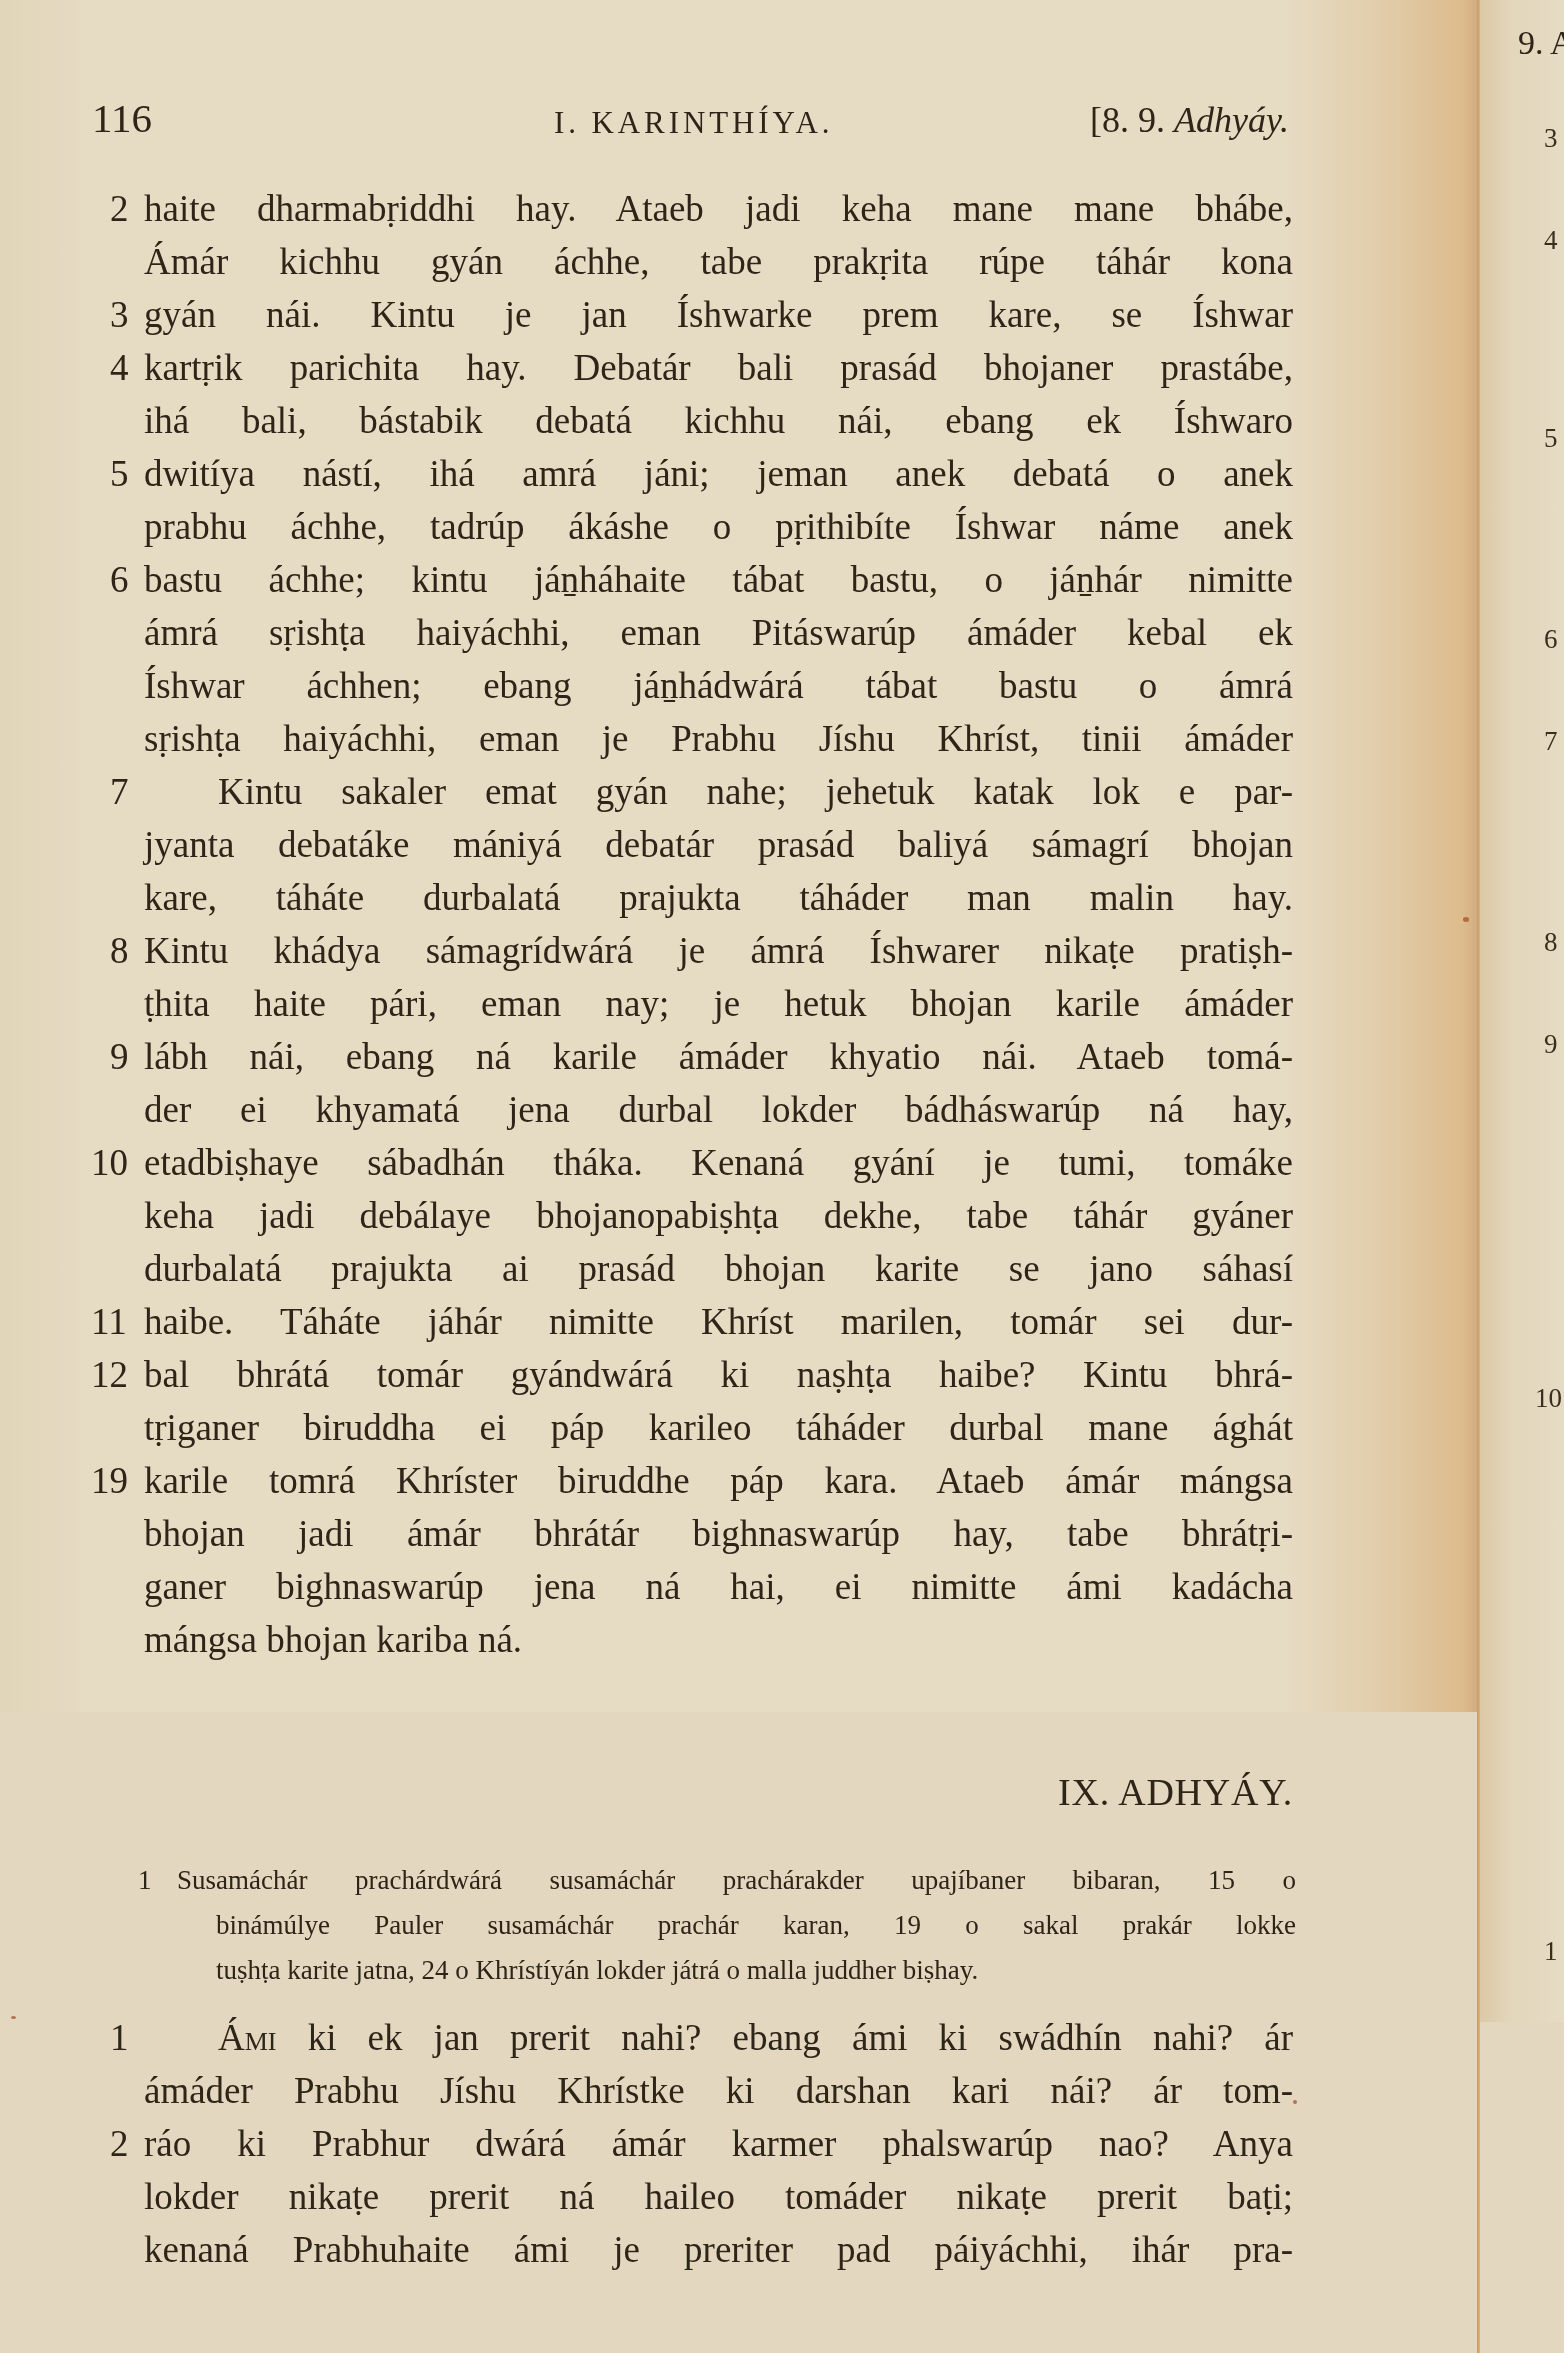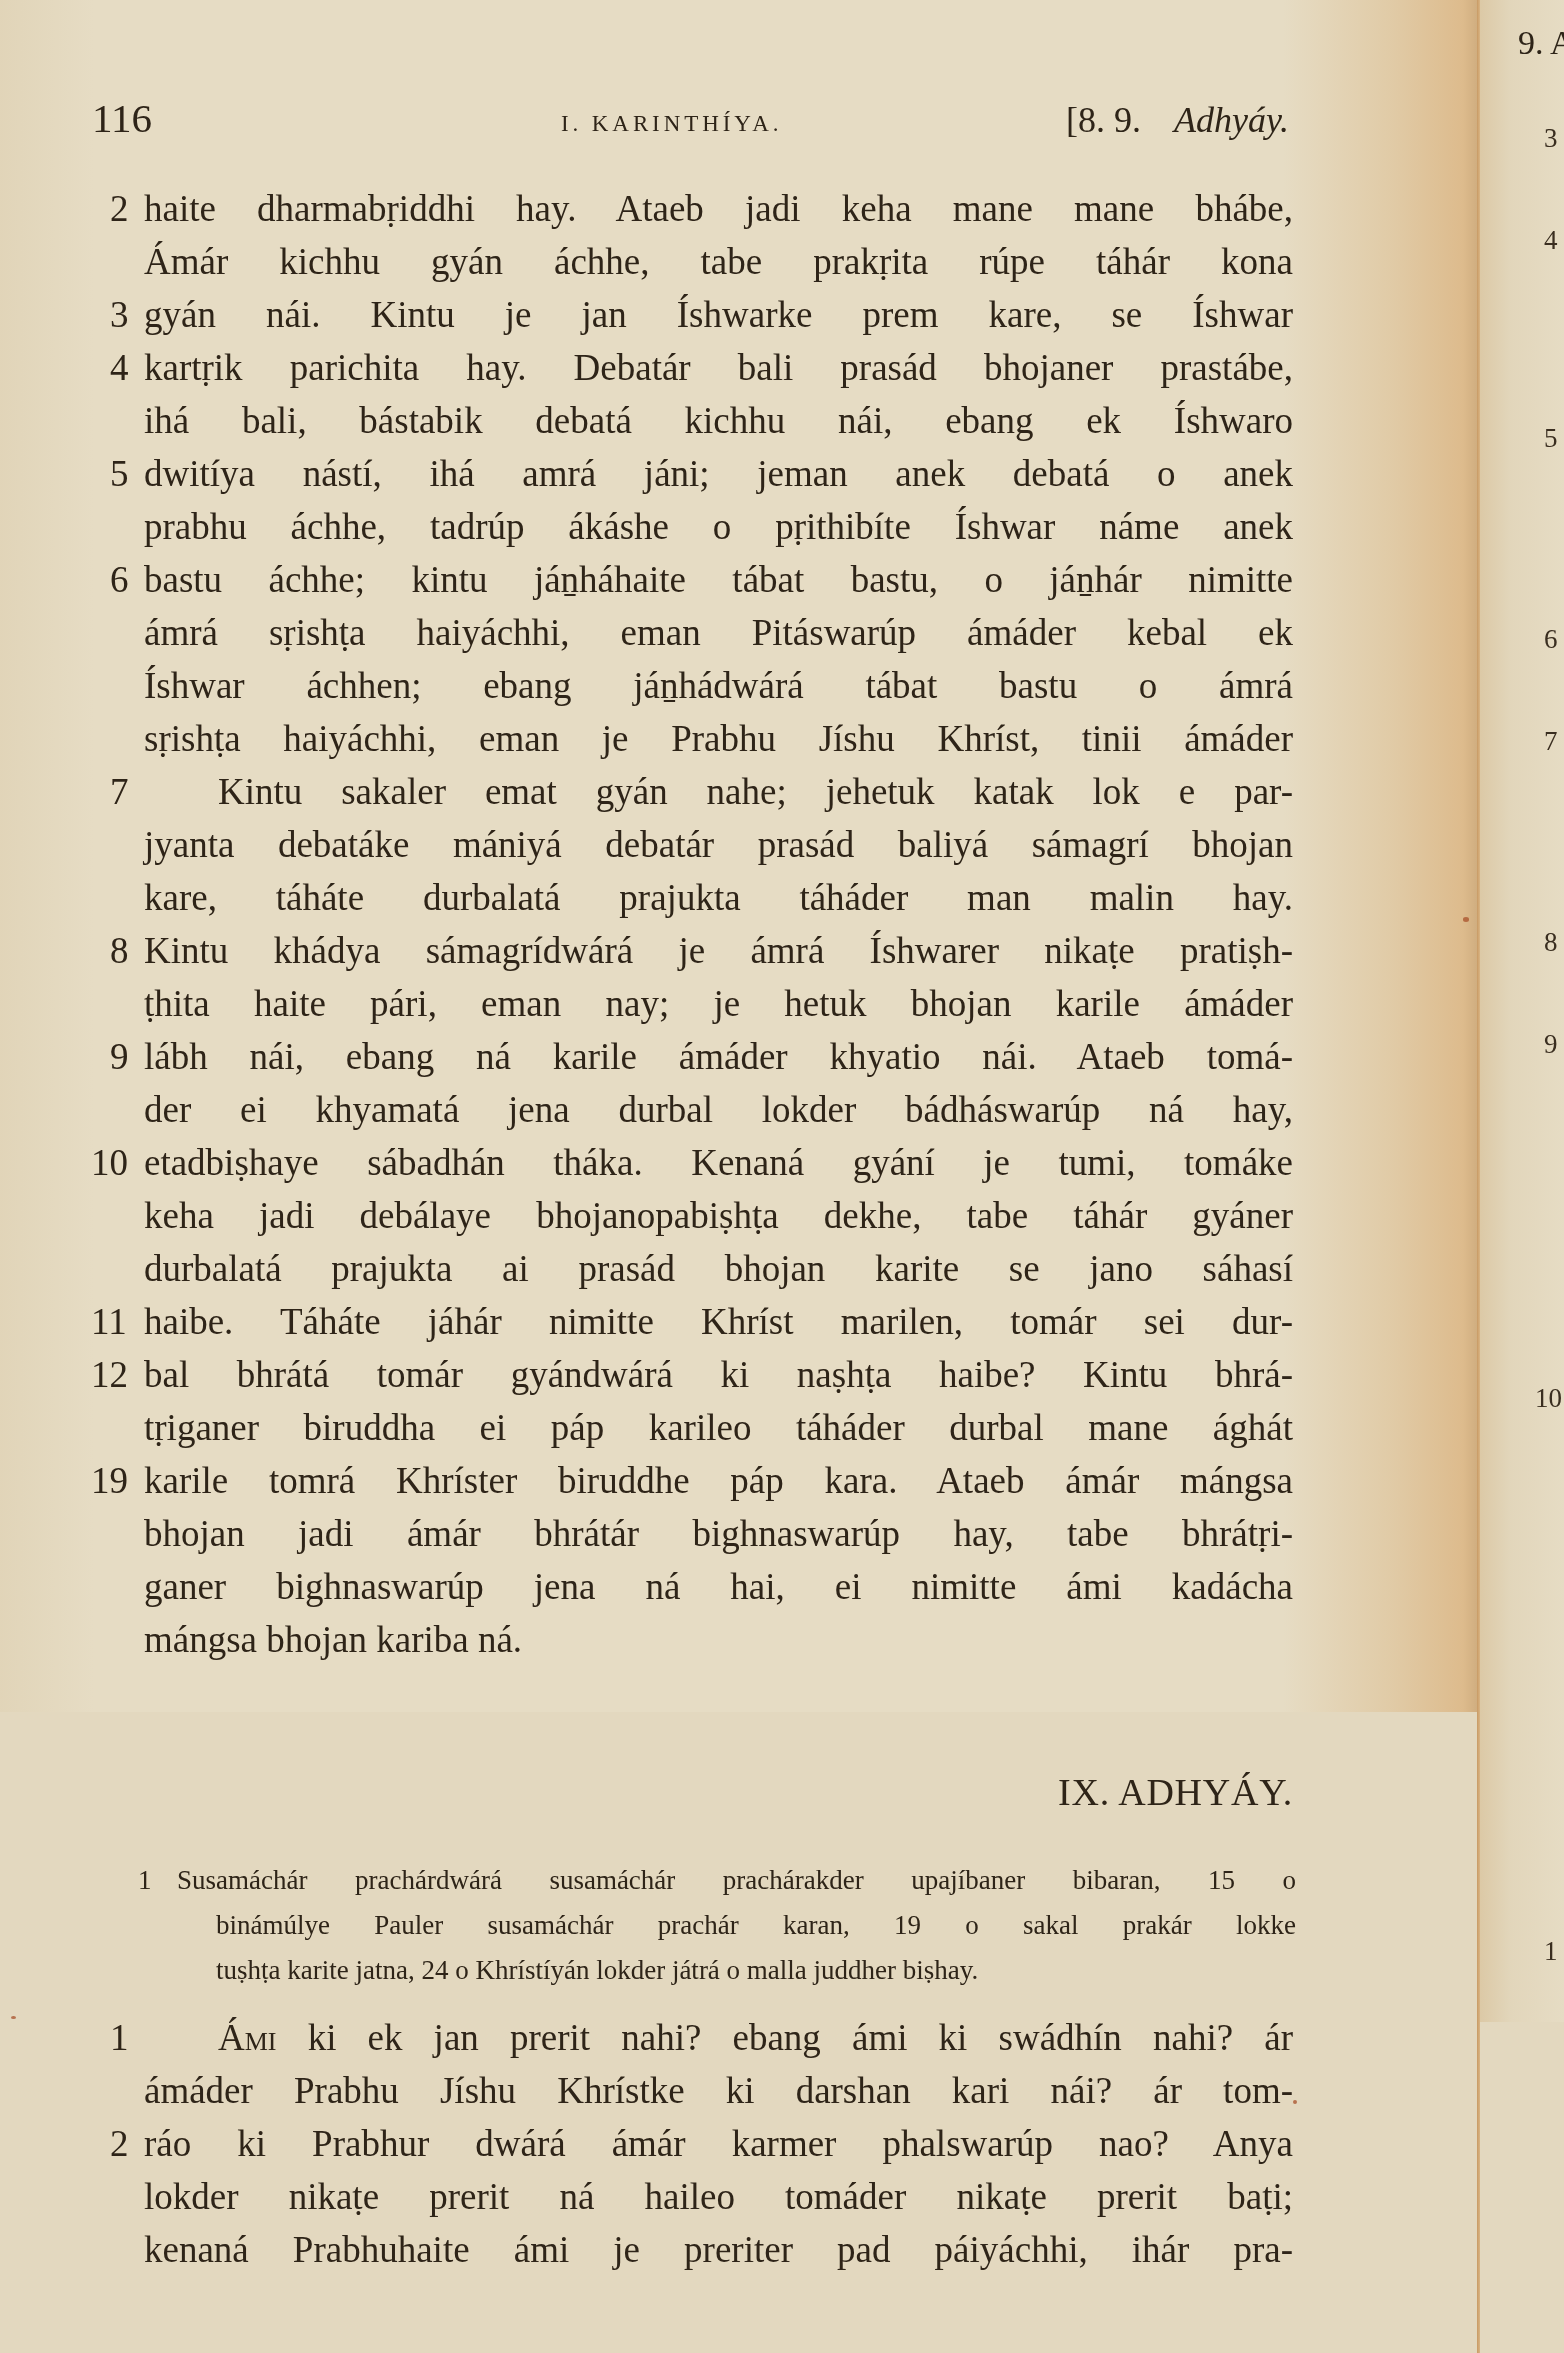--- a/index.html
+++ b/index.html
@@ -56,31 +56,30 @@
       width: 1197px;
       height: 55px;
     }
     .page-number {
       position: absolute;
       left: 0; top: 0;
       font-size: 41px;
     }
     .book-title {
       position: absolute;
-      left: 462px; top: 17px;
-      font-size: 23px;
+      left: 462px; top: 11px;
+      font-size: 31px;
       letter-spacing: 3.9px;
-      margin-left: 7px;
     }
     .chapter-ref {
       position: absolute;
       right: 0; top: 4.7px;
       font-size: 36px;
     }
-    .chapter-ref .it { font-style: italic; margin-left: 24px; }
+    .chapter-ref .it { font-style: italic; }
 
     .text-block {
       position: absolute;
       left: 88px;
       top: 182px;
       width: 1205px;
     }
     .line {
       position: relative;
       height: 53px;

